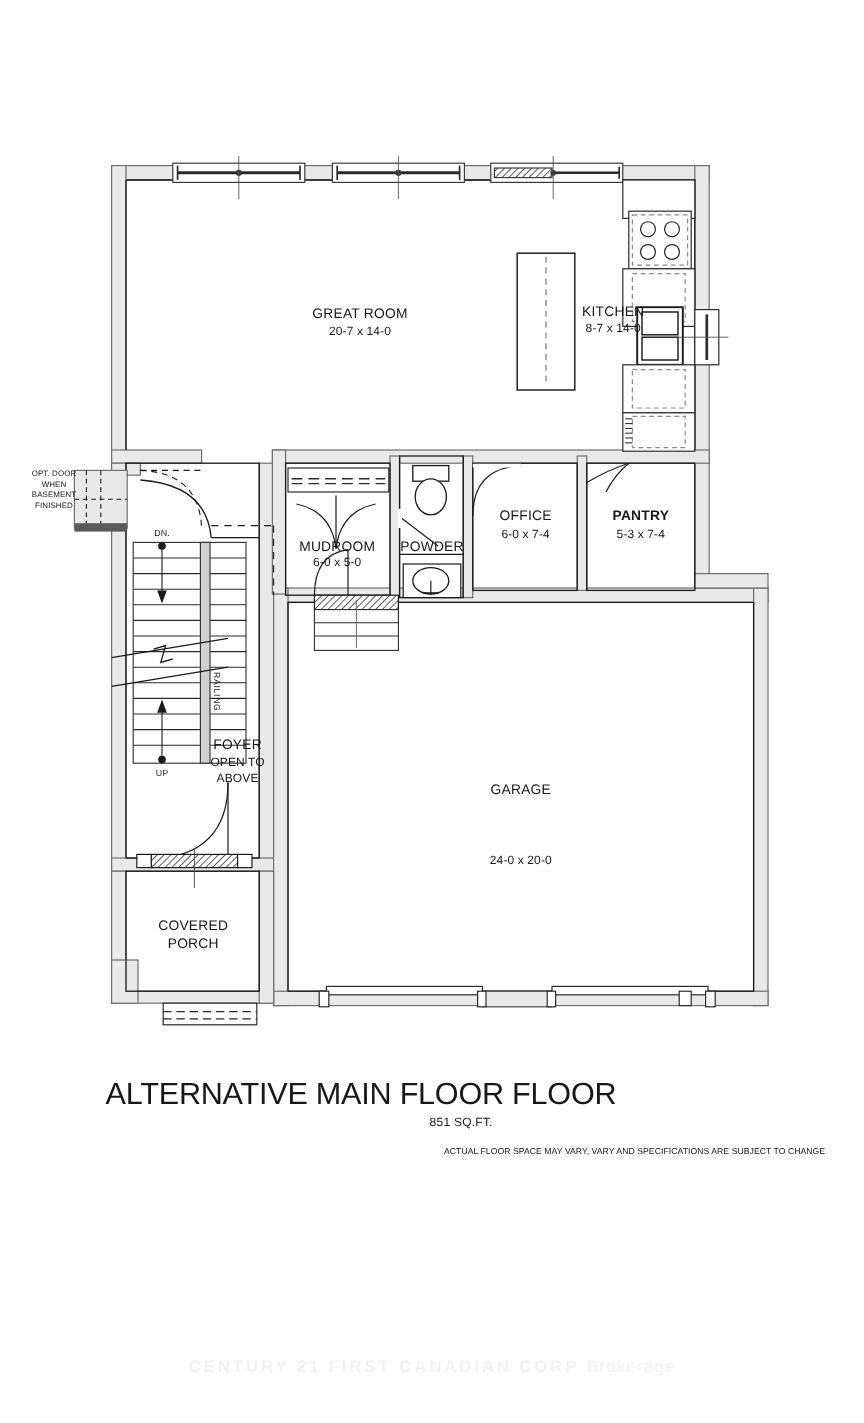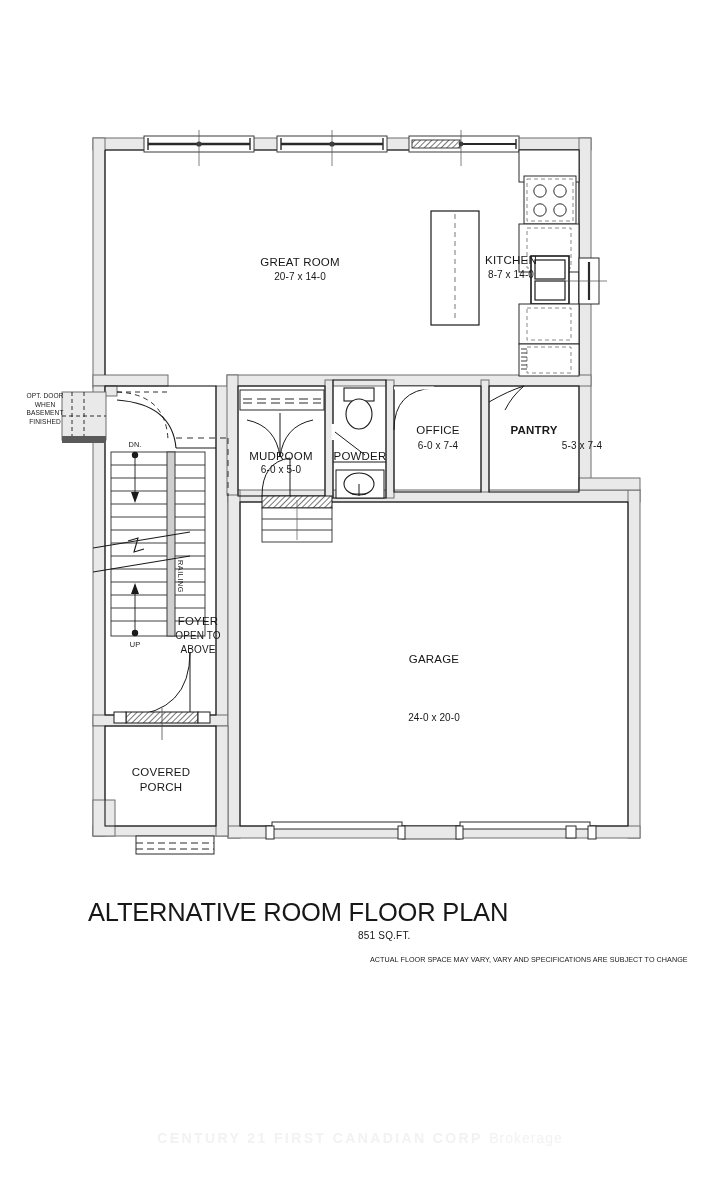--- a/index.html
+++ b/index.html
@@ -322,21 +322,21 @@
 
 <div class="lbl rname" style="left:225px;top:450px;width:112px;">MUDROOM</div>
 <div class="lbl rdim" style="left:225px;top:464px;width:112px;">6-0 x 5-0</div>
 
 <div class="lbl rname" style="left:314px;top:450px;width:92px;">POWDER</div>
 
 <div class="lbl rname" style="left:392px;top:424px;width:92px;">OFFICE</div>
 <div class="lbl rdim" style="left:392px;top:440px;width:92px;">6-0 x 7-4</div>
 
 <div class="lbl rname" style="left:488px;top:424px;width:92px;font-weight:bold;">PANTRY</div>
-<div class="lbl rdim" style="left:488px;top:440px;width:92px;margin-left:48px;">5-3 x 7-4</div>
+<div class="lbl rdim" style="left:488px;top:440px;width:92px;">5-3 x 7-4</div>
 
 <div class="lbl rname" style="left:378px;top:653px;width:112px;">GARAGE</div>
 <div class="lbl rdim" style="left:378px;top:669px;width:112px;margin-top:43px;">24-0 x 20-0</div>
 
 <div class="lbl rname" style="left:160px;top:615px;width:76px;">FOYER</div>
 <div class="lbl rdim" style="left:160px;top:630px;width:76px;">OPEN TO</div>
 <div class="lbl rdim" style="left:160px;top:644px;width:76px;">ABOVE</div>
 
 <div class="lbl rname" style="left:110px;top:766px;width:102px;">COVERED</div>
 <div class="lbl rname" style="left:110px;top:781px;width:102px;">PORCH</div>
@@ -344,19 +344,19 @@
 <div class="lbl tiny" style="left:112px;top:440px;width:46px;font-size:7.4px;">DN.</div>
 <div class="lbl tiny" style="left:112px;top:640px;width:46px;font-size:7.4px;">UP</div>
 
 <div class="lbl vert" style="left:176px;top:560px;">RAILING</div>
 
 <div class="lbl tiny" style="left:16px;top:392px;width:58px;">OPT. DOOR
 WHEN
 BASEMENT
 FINISHED</div>
 
-<div id="title">ALTERNATIVE ROOM FLOOR PLAN</div>
+<div id="title">ALTERNATIVE MAIN FLOOR FLOOR</div>
 <div id="sqft">851 SQ.FT.</div>
 <div id="disc">ACTUAL FLOOR SPACE MAY VARY, VARY AND SPECIFICATIONS ARE SUBJECT TO CHANGE</div>
 
 <div id="wm">
   <span>CENTURY 21 FIRST CANADIAN CORP</span><span>&nbsp;</span><span class="br">Brokerage</span>
 </div>
 
 </body></html>

